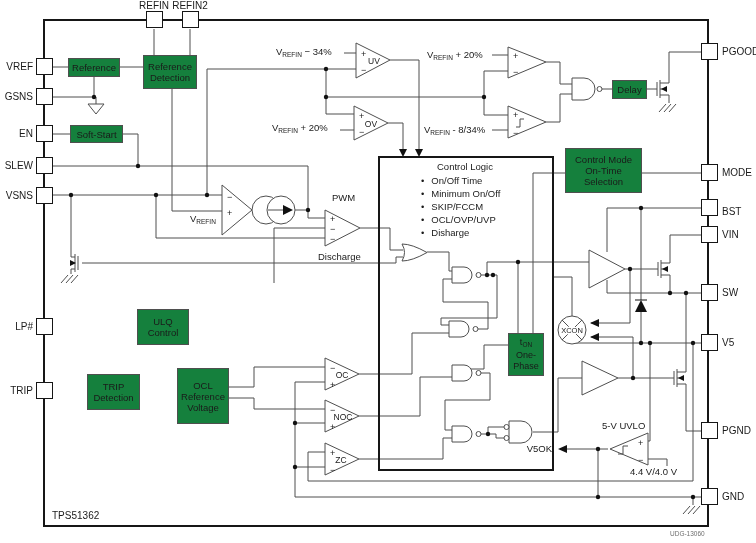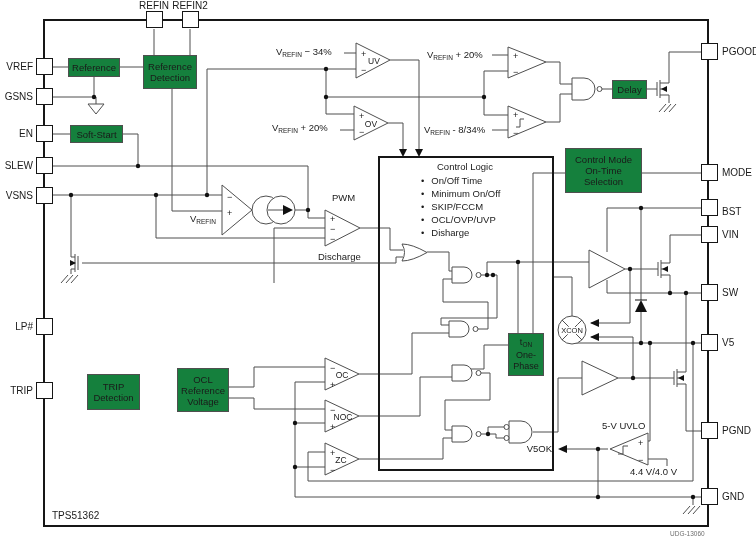--- a/index.html
+++ b/index.html
@@ -308,25 +308,29 @@
   <div class="blk" style="left:68px;top:58px;width:52px;height:19px;">
     <div>Reference</div>
   </div>
   <div class="blk" style="left:143px;top:55px;width:54px;height:34px;">
     <div>Reference</div>
     <div>Detection</div>
   </div>
   <div class="blk" style="left:70px;top:125px;width:53px;height:18px;">
     <div>Soft-Start</div>
   </div>
+  <div class="blk" style="left:137px;top:309px;width:52px;height:36px;">
+    <div>ULQ</div>
+    <div>Control</div>
+  </div>
   <div class="blk" style="left:87px;top:374px;width:53px;height:36px;">
     <div>TRIP</div>
     <div>Detection</div>
   </div>
-  <div class="blk" style="left:177px;top:368px;width:52px;height:44px;">
+  <div class="blk" style="left:177px;top:368px;width:52px;height:56px;">
     <div>OCL</div>
     <div>Reference</div>
     <div>Voltage</div>
   </div>
   <div class="blk" style="left:565px;top:148px;width:77px;height:45px;">
     <div>Control Mode</div>
     <div>On-Time</div>
     <div>Selection</div>
   </div>
   <div class="blk" style="left:612px;top:80px;width:35px;height:19px;">

